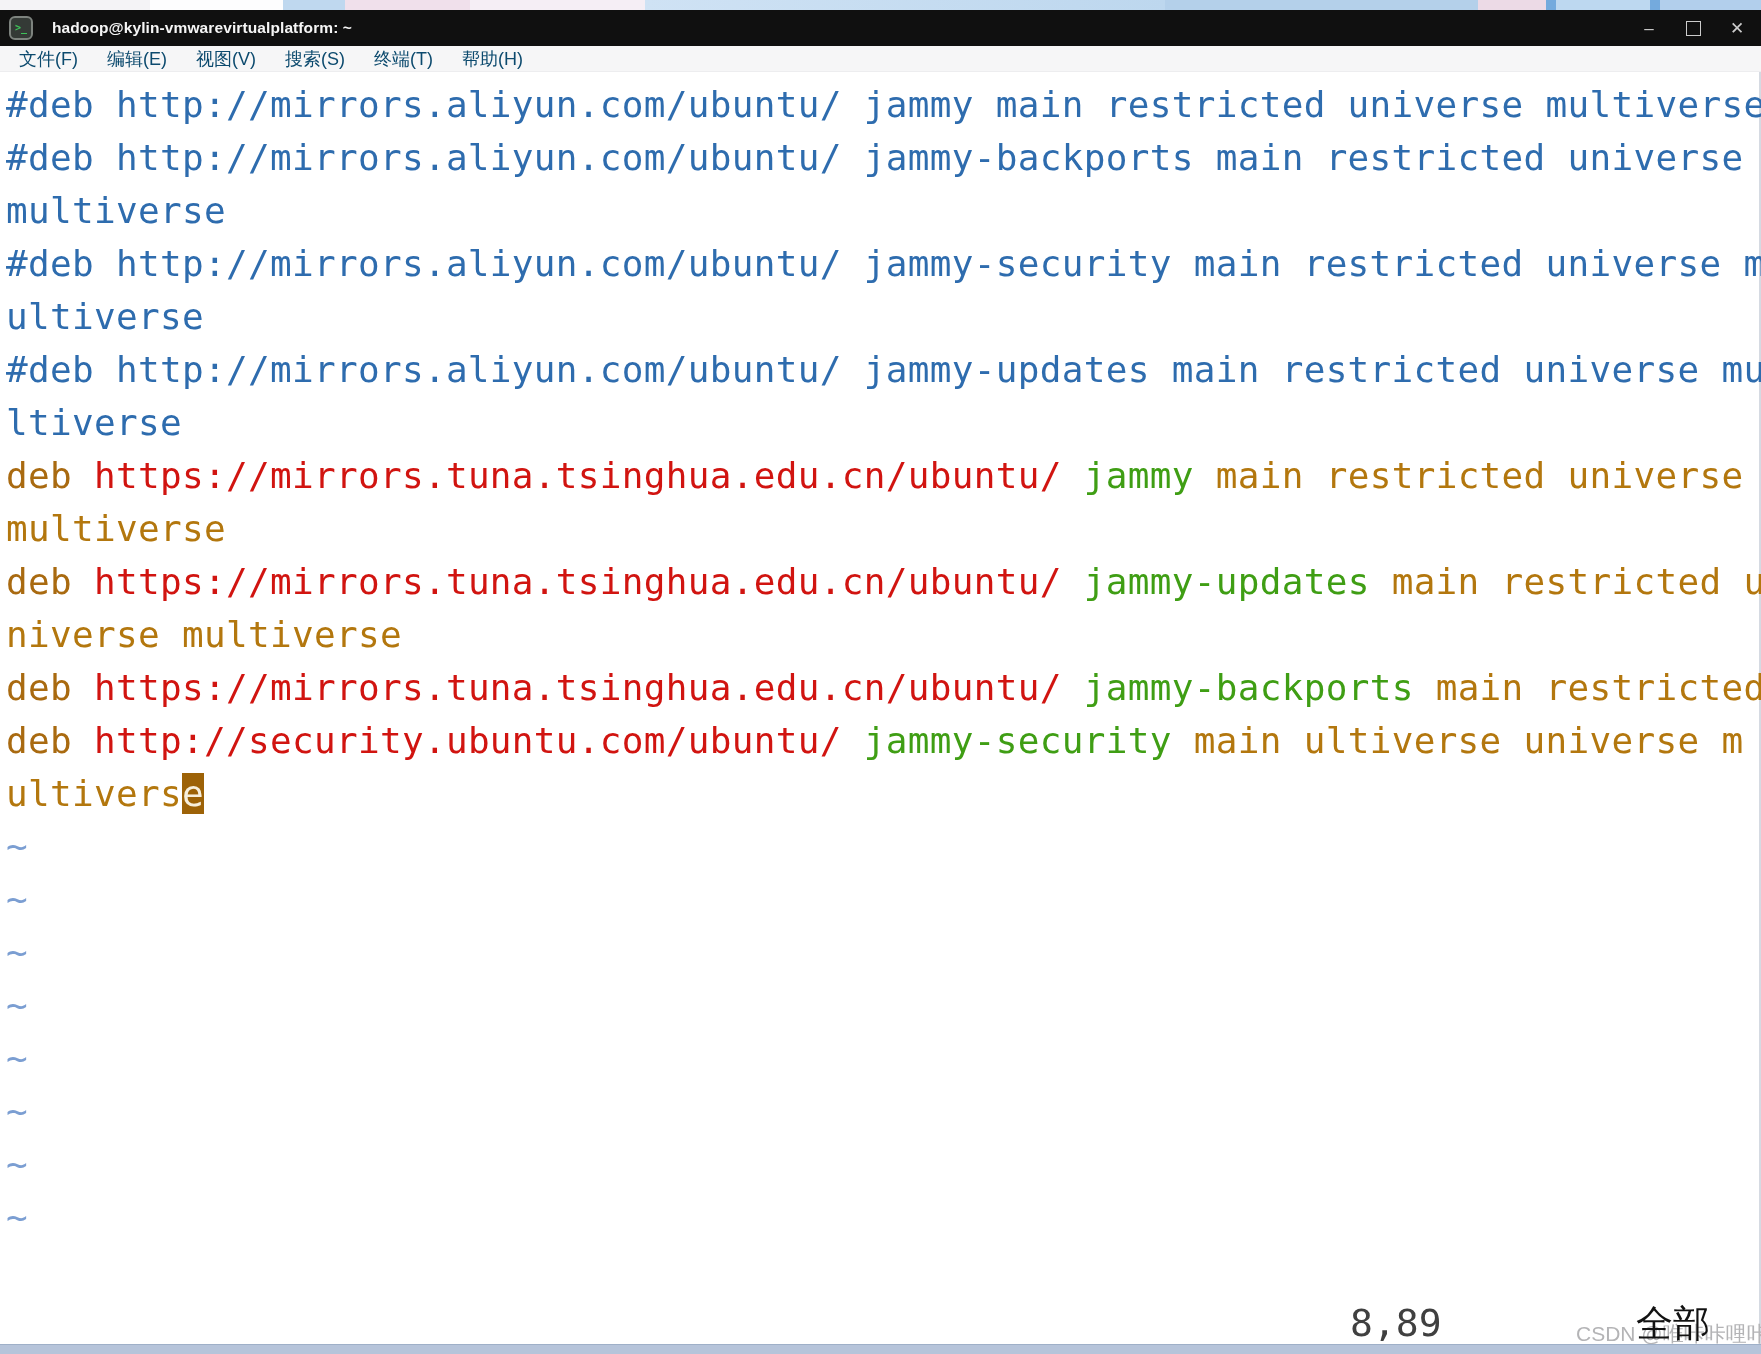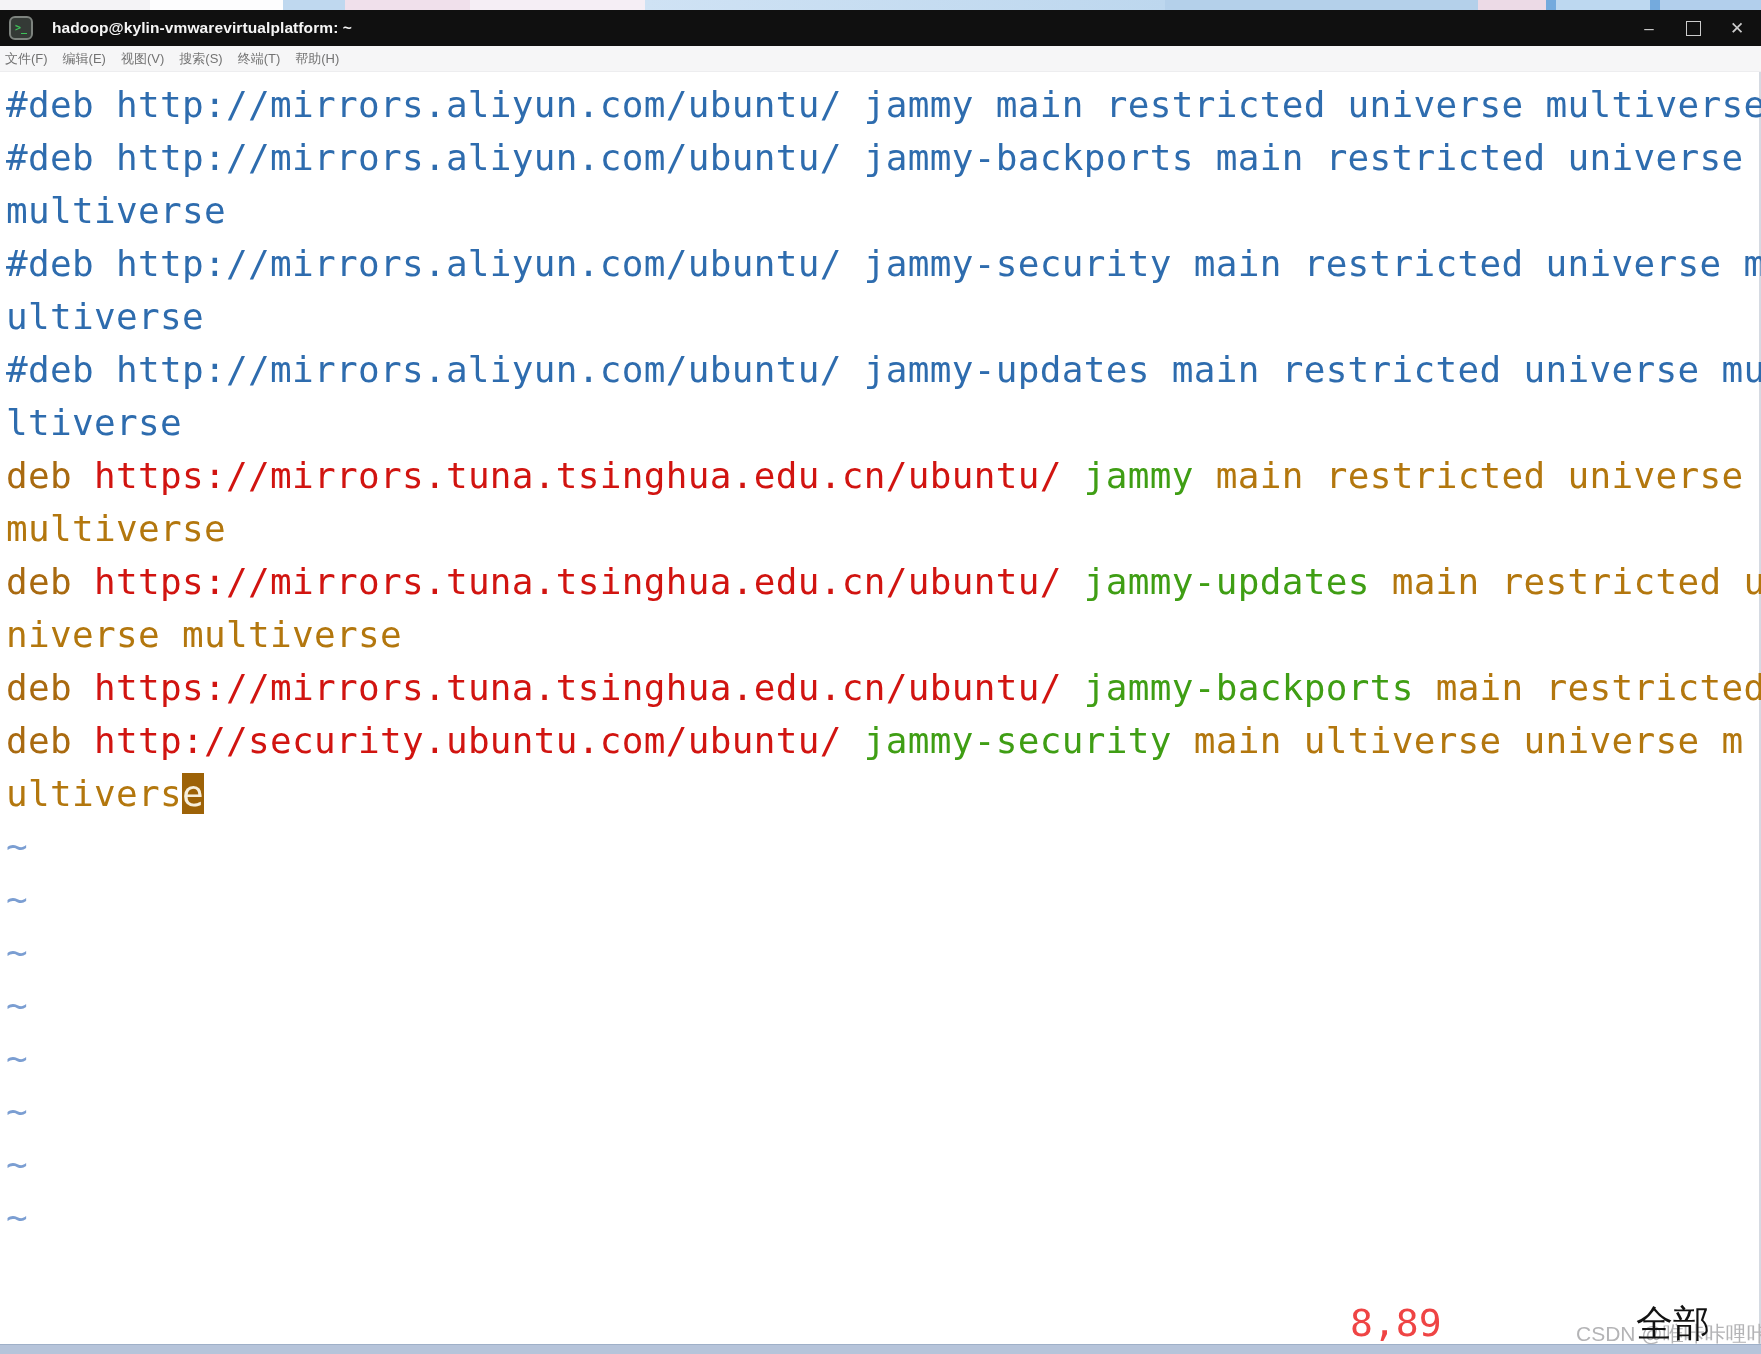--- a/index.html
+++ b/index.html
@@ -43,41 +43,41 @@
     width:20px;height:20px;display:flex;align-items:center;justify-content:center;
     color:#cccccc;font-size:17px;line-height:1;cursor:default;
   }
   .wbtn .boxglyph{width:13px;height:13px;border:1.6px solid #cccccc;display:block;}
   .menubar{
     position:absolute;top:46px;left:0;width:1761px;height:26px;
     background:#f6f6f7;display:flex;align-items:center;
     border-bottom:1px solid #ededef;box-sizing:border-box;
   }
   .menu-item{
-    font-size:13px;color:#737373;margin-left:5px;margin-right:10px;
+    font-size:18px;color:#0c4a6e;margin-left:19px;margin-right:10px;
     white-space:nowrap;cursor:default;
   }
   .terminal{
     position:absolute;top:72px;left:0;width:1759px;height:1272px;
     background:#ffffff;border-right:2px solid #d5dae2;box-sizing:content-box;
   }
   #rows{padding-top:6px;padding-left:6px;}
   .trow{
     font-family:"DejaVu Sans Mono",monospace;font-size:36px;
     letter-spacing:0.32px;line-height:53px;height:53px;white-space:pre;
   }
   .seg-comment{color:var(--comment);}
   .seg-keyword{color:var(--keyword);}
   .seg-url{color:var(--url);}
   .seg-dist{color:var(--dist);}
   .seg-opts{color:var(--opts);}
   .seg-cursor{background:var(--cursor_bg);color:var(--cursor_fg);}
   .tilde{color:var(--tilde);}
   .status-pos{
-    position:absolute;left:1350px;top:1302px;color:#ef4444;
+    position:absolute;left:1350px;top:1302px;color:#404040;
     font-family:"DejaVu Sans Mono",monospace;font-size:38px;line-height:42px;
   }
   .watermark{
     position:absolute;left:1576px;top:1322px;color:#b4b4b6;
     font-size:21px;line-height:24px;white-space:nowrap;
   }
   .status-scroll{
     position:absolute;left:1636px;top:1303px;color:#121212;
     font-size:37px;line-height:42px;white-space:nowrap;
   }

